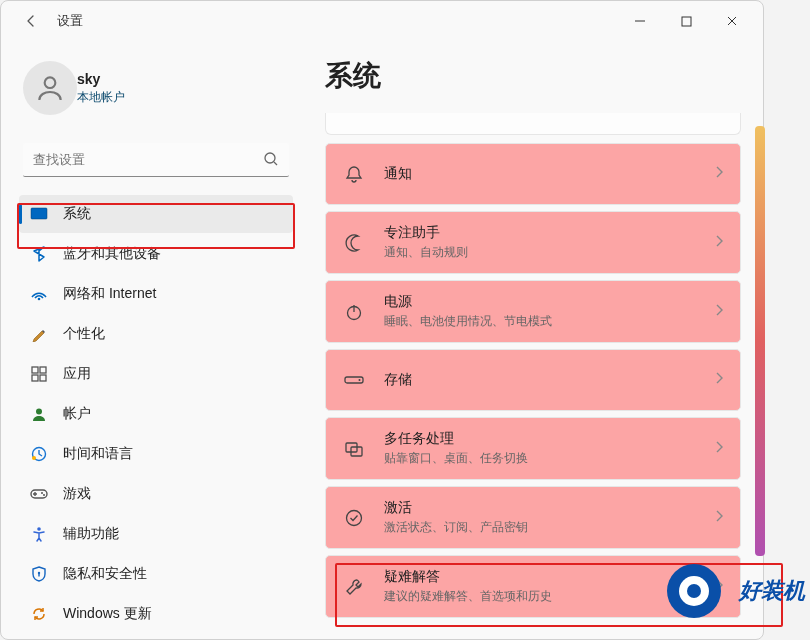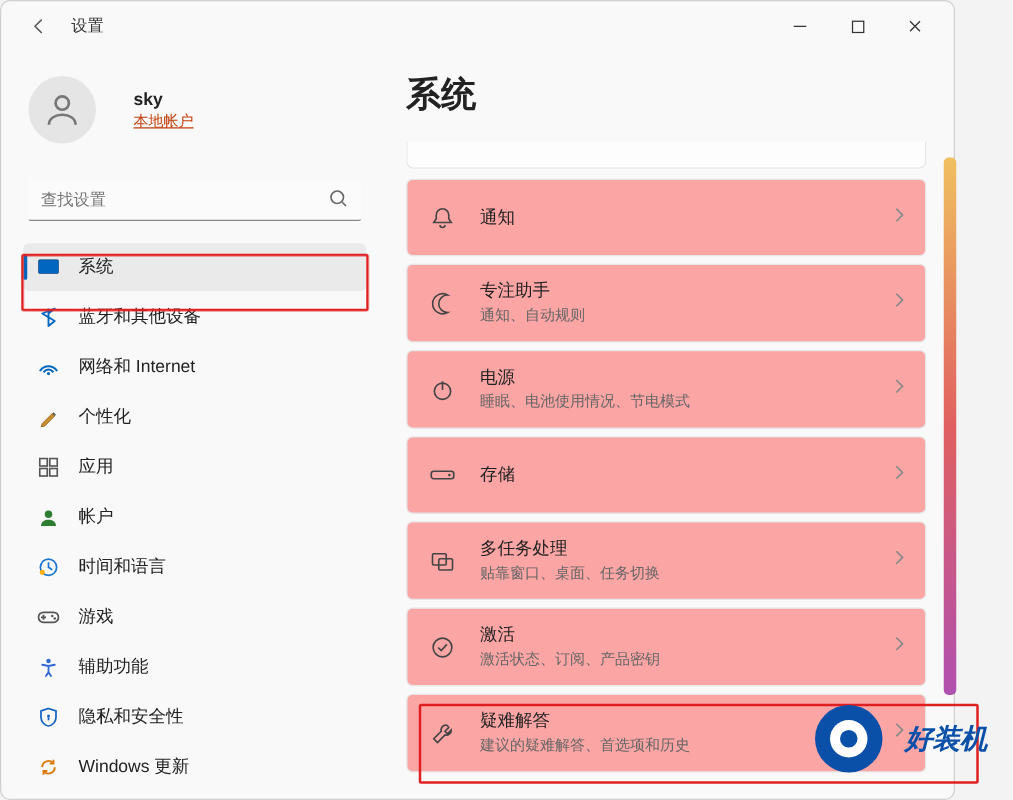--- a/index.html
+++ b/index.html
@@ -5,25 +5,25 @@
   * { box-sizing: border-box; margin: 0; padding: 0; }
   body { font-family: "Segoe UI", "Microsoft YaHei", sans-serif; background: #f3f3f3; width: 810px; height: 640px; overflow: hidden; position: relative; }
   .window { width: 764px; height: 640px; background: #f9f9f9; border: 1px solid #d0d0d0; border-radius: 8px; position: relative; display: flex; flex-direction: column; }
   .titlebar { height: 40px; display: flex; align-items: center; padding: 0 8px; }
   .back-btn { width: 28px; height: 28px; display: flex; align-items: center; justify-content: center; color: #555; cursor: pointer; margin-left: 8px; }
   .app-title { font-size: 13px; color: #333; margin-left: 12px; }
   .win-controls { margin-left: auto; display: flex; }
   .win-ctrl { width: 46px; height: 32px; display: flex; align-items: center; justify-content: center; color: #333; cursor: pointer; }
   .body { display: flex; flex: 1; overflow: hidden; }
   .sidebar { width: 300px; padding: 10px 8px 10px 18px; display: flex; flex-direction: column; overflow-y: auto; }
-  .account { display: flex; align-items: center; gap: 30px; margin: 10px 4px 22px 4px; }
+  .account { display: flex; align-items: center; gap: 0; margin: 10px 4px 22px 4px; }
   .avatar { width: 54px; height: 54px; border-radius: 50%; background: #e5e5e5; display: flex; align-items: center; justify-content: center; }
   .avatar svg { width: 32px; height: 32px; color: #777; }
   .acct-name { font-size: 14px; font-weight: 600; color: #222; }
-  .acct-type { font-size: 12px; color: #c2410c; margin-top: 2px; text-decoration: underline; }
+  .acct-type { font-size: 12px; color: #0c4a6e; margin-top: 2px; }
   .search { position: relative; margin: 6px 4px 18px 4px; }
   .search input { width: 100%; height: 34px; border: none; border-bottom: 1px solid #888; background: #fbfbfb; padding: 0 34px 0 10px; font-size: 13px; outline: none; border-radius: 2px; }
   .search .sicon { position: absolute; right: 10px; top: 8px; color: #666; }
   .nav { display: flex; flex-direction: column; gap: 2px; }
   .nav-item { display: flex; align-items: center; gap: 14px; height: 38px; padding: 0 10px; border-radius: 4px; cursor: pointer; font-size: 14px; color: #222; position: relative; }
   .nav-item .nicon { width: 20px; height: 20px; display: flex; align-items: center; justify-content: center; }
   .nav-item.active { background: #eaeaea; }
   .nav-item.active::before { content: ""; position: absolute; left: 0; top: 9px; bottom: 9px; width: 3px; background: #0067c0; border-radius: 2px; }
   .hl-box { border: 2px solid #e02020; border-radius: 2px; position: absolute; pointer-events: none; }
   .hl-sidebar { left: 16px; top: 202px; width: 278px; height: 46px; }
@@ -31,21 +31,21 @@
   .main { flex: 1; padding: 16px 22px 0 24px; overflow-y: auto; }
   .main h1 { font-size: 28px; font-weight: 600; color: #222; margin-bottom: 18px; }
   .cards { display: flex; flex-direction: column; gap: 6px; }
   .card-stub { height: 22px; border: 1px solid #e6e6e6; border-top: none; border-radius: 0 0 6px 6px; background: #fdfdfd; margin-bottom: 2px; }
   .card { display: flex; align-items: center; gap: 18px; background: #fca5a5; border: 1px solid #e6e6e6; border-radius: 5px; padding: 12px 16px; cursor: pointer; min-height: 62px; }
   .cicon { width: 24px; height: 24px; display: flex; align-items: center; justify-content: center; color: #444; flex-shrink: 0; }
   .ctext { flex: 1; }
   .ctitle { font-size: 14px; color: #222; }
   .cdesc { font-size: 12px; color: #666; margin-top: 2px; }
   .chevron { color: #888; flex-shrink: 0; }
-  .watermark { position: absolute; right: 20px; bottom: 22px; display: flex; align-items: center; gap: 18px; pointer-events: none; }
+  .watermark { position: absolute; right: 5px; bottom: 22px; display: flex; align-items: center; gap: 18px; pointer-events: none; }
   .wm-circle { width: 54px; height: 54px; border-radius: 50%; background: #0a4fa8; display: flex; align-items: center; justify-content: center; }
   .wm-inner { width: 30px; height: 30px; border-radius: 50%; background: #fff; display:flex; align-items:center; justify-content:center; }
   .wm-dot { width: 14px; height: 14px; border-radius: 50%; background:#0a4fa8; }
   .wm-text { font-size: 22px; font-weight: 700; color: #0a4fa8; font-style: italic; }
   .edge-stripe { position: absolute; right: -2px; top: 125px; width: 10px; height: 430px; background: linear-gradient(#f0c060, #e06060, #b050b0); border-radius: 4px; }
 </style>
 </head>
 <body>
 
 <div class="window">

